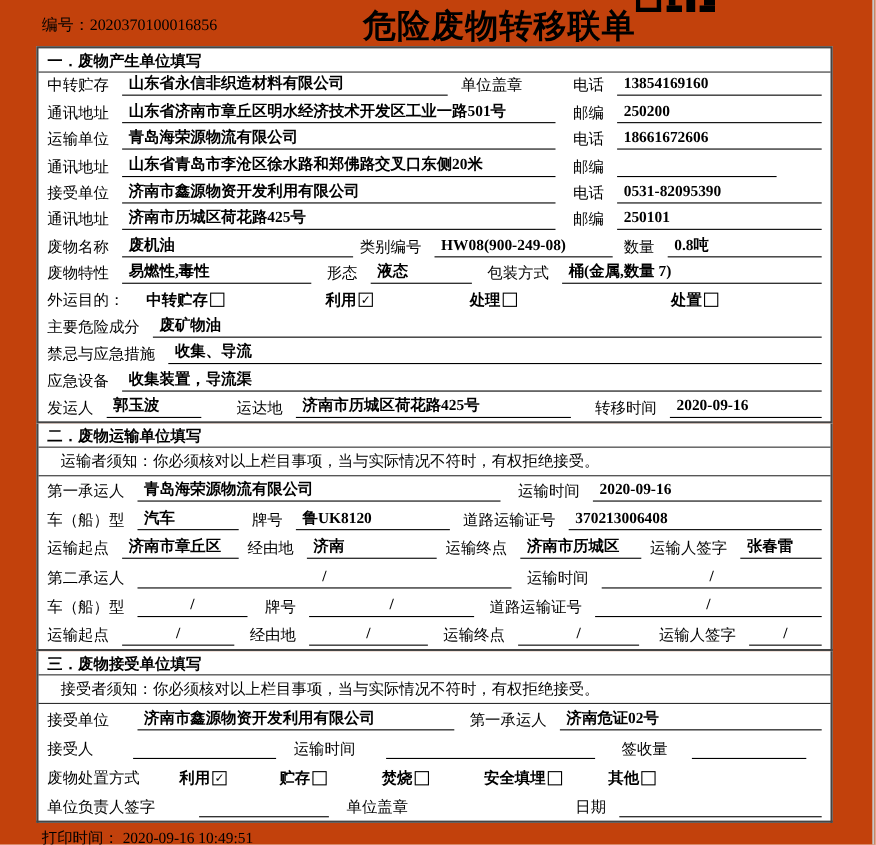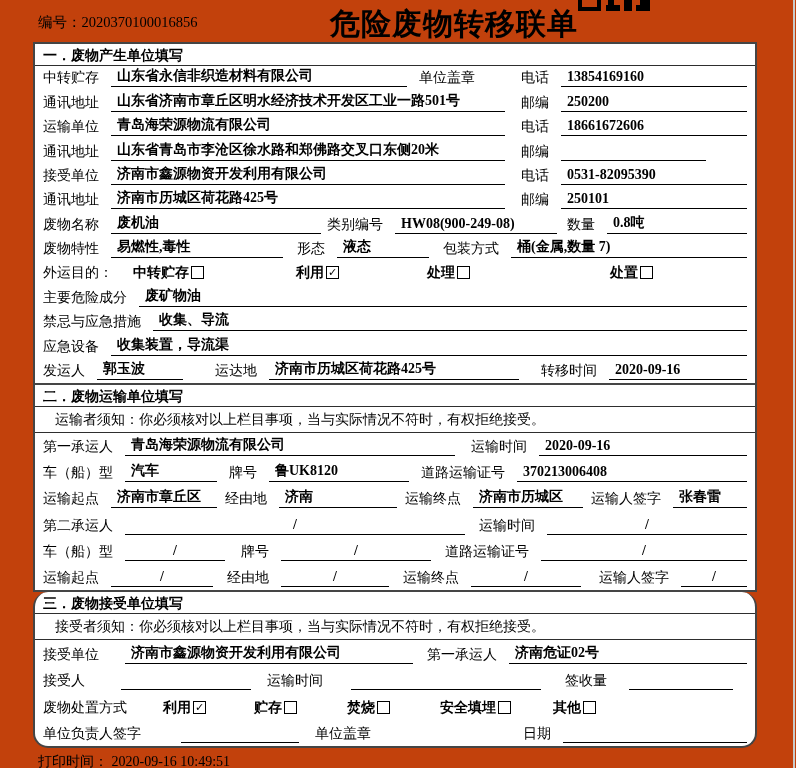--- a/index.html
+++ b/index.html
@@ -15,21 +15,21 @@
   }
   .right-edge{position:absolute;top:0;right:1px;width:2px;height:100%;background:#c9c9c9;}
   .tophdr{position:relative;height:42px;}
   .docno{position:absolute;left:38px;top:13px;font-size:14.5px;white-space:nowrap;}
   .doc-title{position:absolute;left:330px;top:4px;margin:0;font-size:30px;font-weight:bold;letter-spacing:1px;white-space:nowrap;}
   .qr{position:absolute;left:578px;top:0;}
   .content{margin-left:33px;width:724px;box-sizing:border-box;}
   .box{border:2px solid #454545;box-sizing:border-box;background:#fff;}
   .box1{height:343px;}
   .box2{height:207px;border-top:none;}
-  .box3{height:156px;border-top:none;border-radius:15px;}
+  .box3{height:156px;border-top:none;}
   .sec-hdr{height:22px;box-sizing:border-box;border-bottom:1.5px solid #2e2e2e;font-weight:bold;font-size:14px;padding:3px 8px 0 8px;white-space:nowrap;}
   .notice{height:26px;box-sizing:border-box;border-bottom:1.5px solid #2e2e2e;display:flex;align-items:center;padding:0 20px;white-space:nowrap;}
   .row{display:flex;align-items:flex-end;box-sizing:border-box;padding:0 8px 3px 8px;white-space:nowrap;}
   .box1 .row{height:24.38px;}
   .box2 .row{height:26.16px;}
   .box3 .row{height:26.5px;}
   .fl{white-space:nowrap;margin-right:12px;flex:none;}
   .u{border-bottom:1.5px solid #000;white-space:nowrap;padding:0 2px 1px 6px;overflow:hidden;box-sizing:border-box;flex:none;min-height:4px;font-weight:bold;}
   .u.c{text-align:center;padding-left:2px;}
   .grow{flex:1 1 auto;}

